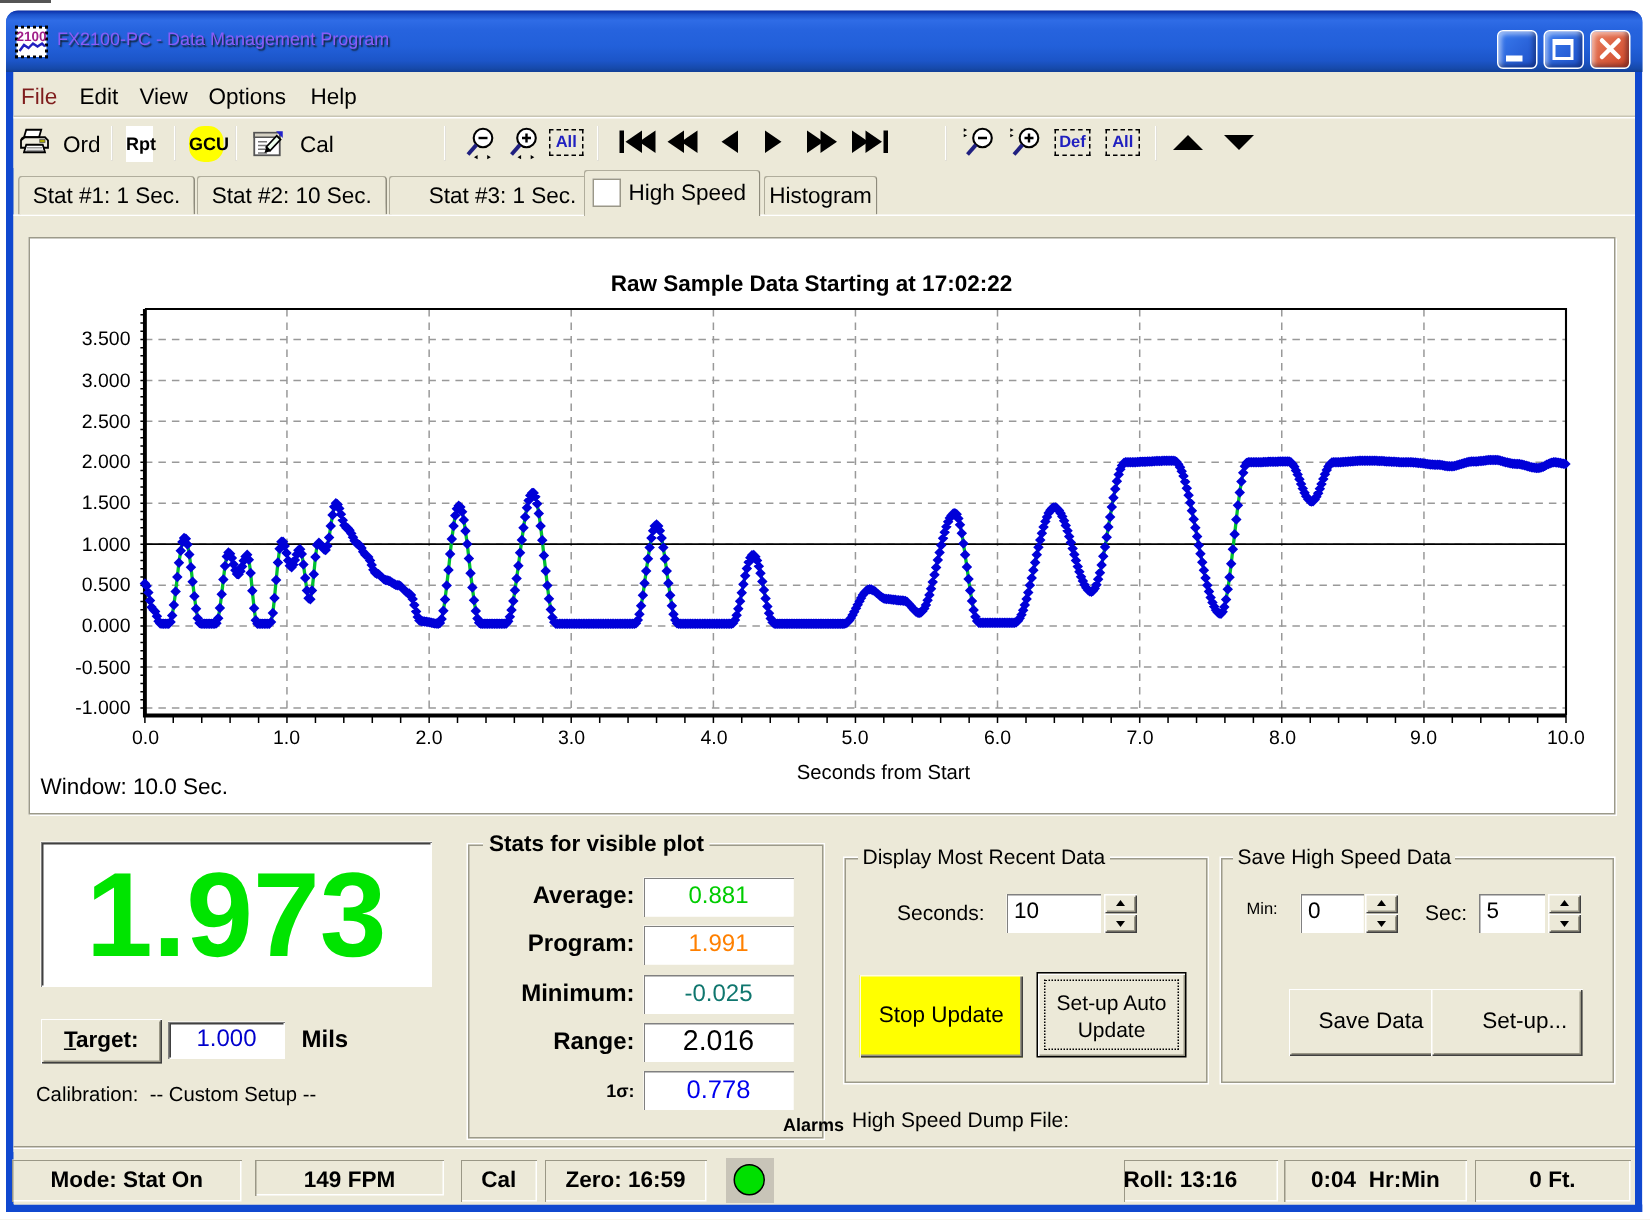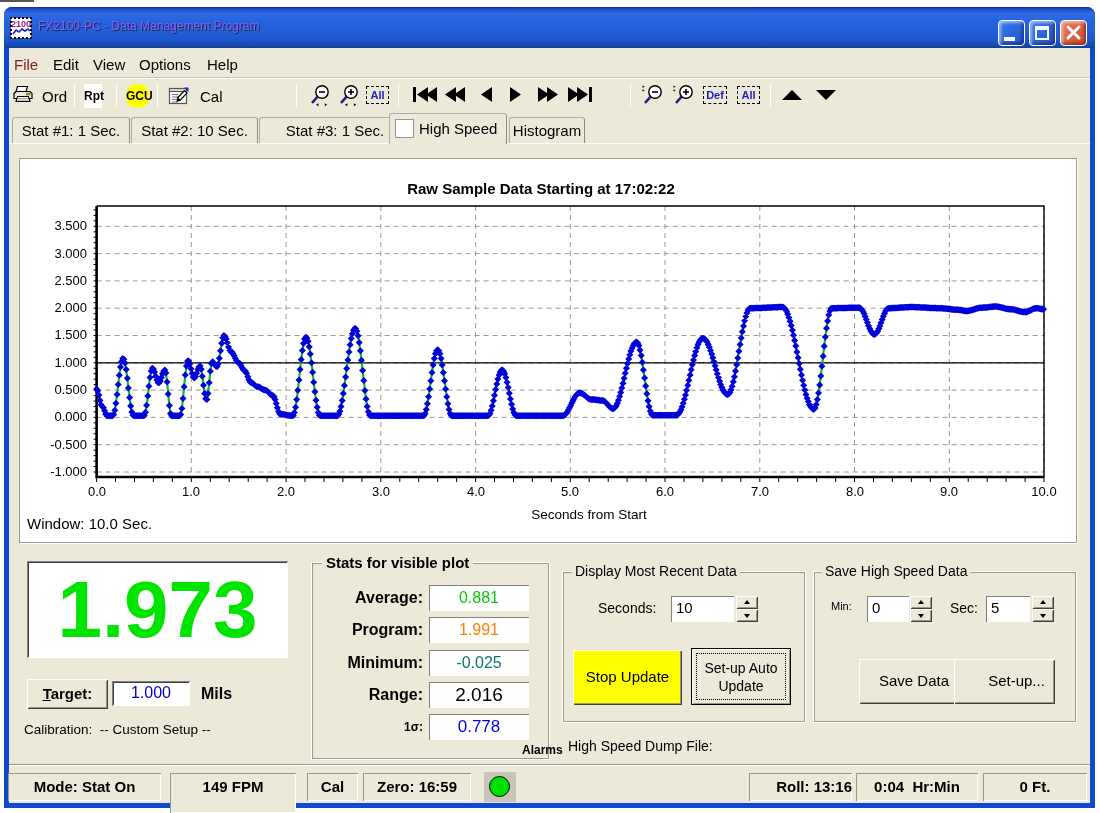--- a/index.html
+++ b/index.html
@@ -217,20 +217,20 @@
 <div class="abs" style="left:950px;top:600px;font-size:14px;">Sec:</div>
 <div class="abs sunk2" style="left:986px;top:596px;width:44px;height:26px;background:#fff;font-size:15px;padding-left:5px;line-height:24px;">5</div>
 <div class="abs bevel" style="left:1032px;top:596px;width:22px;height:13px;"></div>
 <div class="abs" style="left:1040px;top:600px;width:0;height:0;border-left:3px solid transparent;border-right:3px solid transparent;border-bottom:4px solid #000;"></div>
 <div class="abs bevel" style="left:1032px;top:609px;width:22px;height:13px;"></div>
 <div class="abs" style="left:1040px;top:614px;width:0;height:0;border-left:3px solid transparent;border-right:3px solid transparent;border-top:4px solid #000;"></div>
 <div class="abs bevel" style="left:835px;top:659px;width:110px;height:45px;font-size:15px;text-align:center;line-height:44px;margin-left:24px;">Save Data</div>
 <div class="abs bevel" style="left:954px;top:659px;width:101px;height:45px;font-size:15px;text-align:center;line-height:44px;padding-left:24px;">Set-up...</div>
 <div class="abs" style="left:9px;top:764px;width:1081px;height:2px;background:#9a9786;border-bottom:1px solid #fff;"></div>
 <div class="abs" style="left:8px;top:773px;width:153px;height:28px;background:#ECE9D8;box-shadow:inset 1px 1px 0 #9a9786,inset -1px -1px 0 #fff;font-size:15px;font-weight:bold;text-align:center;line-height:28px;">Mode: Stat On</div>
-<div class="abs" style="left:170px;top:773px;width:126px;height:40px;background:#ECE9D8;box-shadow:inset 1px 1px 0 #9a9786,inset -1px -1px 0 #fff;font-size:15px;font-weight:bold;text-align:center;line-height:28px;">149 FPM</div>
+<div class="abs" style="left:170px;top:773px;width:126px;height:24px;background:#ECE9D8;box-shadow:inset 1px 1px 0 #9a9786,inset -1px -1px 0 #fff;font-size:15px;font-weight:bold;text-align:center;line-height:28px;">149 FPM</div>
 <div class="abs" style="left:307px;top:773px;width:51px;height:28px;background:#ECE9D8;box-shadow:inset 1px 1px 0 #9a9786,inset -1px -1px 0 #fff;font-size:15px;font-weight:bold;text-align:center;line-height:28px;">Cal</div>
 <div class="abs" style="left:363px;top:773px;width:108px;height:28px;background:#ECE9D8;box-shadow:inset 1px 1px 0 #9a9786,inset -1px -1px 0 #fff;font-size:15px;font-weight:bold;text-align:center;line-height:28px;">Zero: 16:59</div>
-<div class="abs" style="left:749px;top:773px;width:103px;height:28px;background:#ECE9D8;box-shadow:inset 1px 1px 0 #9a9786,inset -1px -1px 0 #fff;font-size:15px;font-weight:bold;text-align:right;line-height:28px;">Roll: 13:16</div>
+<div class="abs" style="left:749px;top:773px;width:103px;height:28px;background:#ECE9D8;box-shadow:inset 1px 1px 0 #9a9786,inset -1px -1px 0 #fff;font-size:15px;font-weight:bold;text-align:left;line-height:28px;">Roll: 13:16</div>
 <div class="abs" style="left:856px;top:773px;width:122px;height:28px;background:#ECE9D8;box-shadow:inset 1px 1px 0 #9a9786,inset -1px -1px 0 #fff;font-size:15px;font-weight:bold;text-align:center;line-height:28px;">0:04&nbsp; Hr:Min</div>
 <div class="abs" style="left:983px;top:773px;width:104px;height:28px;background:#ECE9D8;box-shadow:inset 1px 1px 0 #9a9786,inset -1px -1px 0 #fff;font-size:15px;font-weight:bold;text-align:center;line-height:28px;">0 Ft.</div>
 <div class="abs" style="left:484px;top:772px;width:32px;height:30px;background:#c8c4b8;"></div>
 <div class="abs" style="left:489px;top:776px;width:21px;height:21px;border-radius:50%;background:#00e000;border:1.5px solid #000;"></div>
 <div class="abs" style="left:522px;top:743px;font-size:12px;font-weight:bold;">Alarms</div>
 </body></html>

